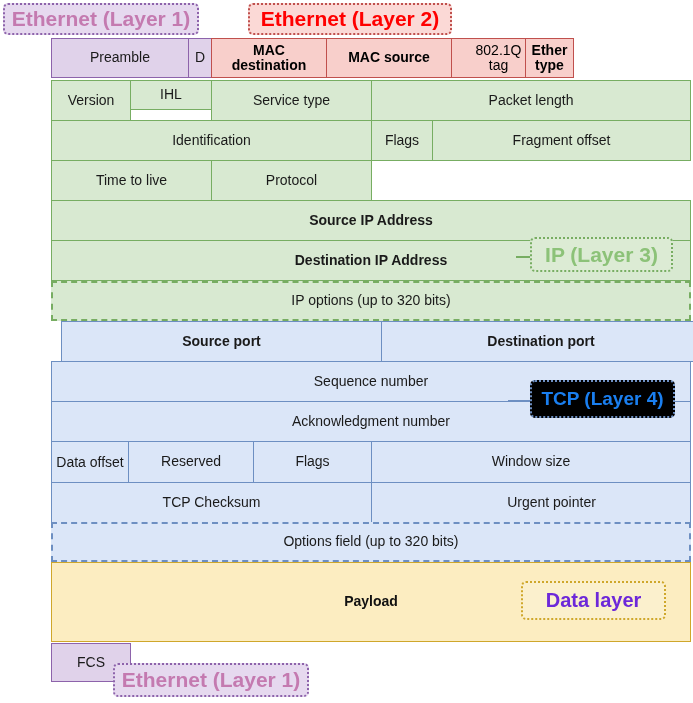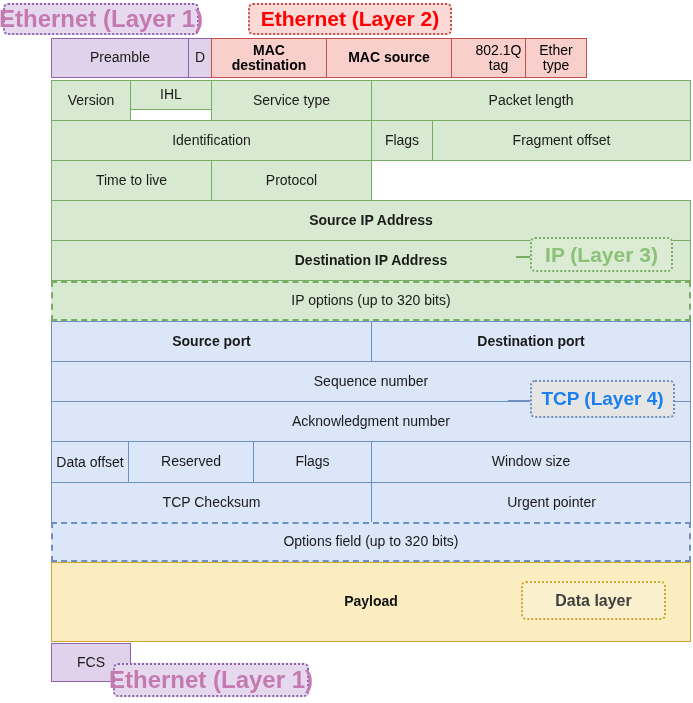--- a/index.html
+++ b/index.html
@@ -53,21 +53,21 @@
     border-style:dashed;
     border-width:2px;
   }
 
   
   .tcp{
     background:#dbe6f8;
     border:1.5px solid #6d8fc2;
     color:#1a1a1a;
   }
-  .tcp.bold{font-weight:bold;}
+  .tcp.bold{font-weight:bold;margin-left:10px;}
   .tcp.dashed{
     border-style:dashed;
     border-width:2px;
   }
 
   
   .payload{
     background:#fcedc1;
     border:1.5px solid #cfa72b;
     color:#111111;
@@ -83,45 +83,45 @@
     justify-content:center;
     font-weight:bold;
     border-radius:5px;
     text-align:center;
     white-space:nowrap;
   }
   .tag-eth1{
     background:#e6d9ef;
     border:2px dotted #8d63ab;
     color:#c47ab0;
-    font-size:24px;
+    font-size:21px;
   }
   .tag-eth2{
     background:#fbd9d6;
     border:2px dotted #c0504d;
     color:#ff0000;
     font-size:21px;
   }
   .tag-ip{
     background:#dcebd4;
     border:2px dotted #77ad62;
     color:#8cc278;
     font-size:21px;
   }
   .tag-tcp{
-    background:#e5e5e5;
+    background:#000000;
     border:2px dotted #6d8fc2;
     color:#1a7ff0;
     font-size:19px;
   }
   .tag-data{
     background:#fbf0cd;
     border:2px dotted #cfa72b;
-    color:#404040;
-    font-size:16px;
+    color:#6d28d9;
+    font-size:20px;
   }
 
   
   .leader{position:absolute;background:#77ad62;height:2px;}
   .leader.blue{background:#6d8fc2;}
 </style>
 </head>
 <body>
 
 <div class="canvas">
@@ -133,21 +133,21 @@
   <div class="cell eth1 thin" style="left:51px;top:38px;width:138px;height:40px;font-weight:normal;">Preamble</div>
 
   <div class="cell eth1 thin" style="left:188px;top:38px;width:24px;height:40px;font-weight:normal;">D</div>
 
   <div class="cell eth2" style="left:211px;top:38px;width:116px;height:40px;">MAC destination</div>
 
   <div class="cell eth2" style="left:326px;top:38px;width:126px;height:40px;">MAC source</div>
 
   <div class="cell eth2 thin" style="left:451px;top:38px;width:75px;height:40px;font-weight:normal;font-size:14px;padding-left:22px;">802.1Q tag</div>
 
-  <div class="cell eth2 thin" style="left:525px;top:38px;width:62px;height:40px;font-weight:normal;font-size:14px;">Ether type</div>
+  <div class="cell eth2 thin" style="left:525px;top:38px;width:49px;height:40px;font-weight:bold;font-size:14px;">Ether type</div>
 
   <div class="cell ip" style="left:51px;top:80px;width:80px;height:41px;">Version</div>
   <div class="cell ip" style="left:130px;top:80px;width:82px;height:30px;">IHL</div>
   <div class="cell ip" style="left:211px;top:80px;width:161px;height:41px;">Service type</div>
   <div class="cell ip" style="left:371px;top:80px;width:320px;height:41px;">Packet length</div>
 
   <div class="cell ip" style="left:51px;top:120px;width:321px;height:41px;">Identification</div>
   <div class="cell ip" style="left:371px;top:120px;width:62px;height:41px;">Flags</div>
   <div class="cell ip" style="left:432px;top:120px;width:259px;height:41px;text-align:center;">Fragment offset</div>
 

